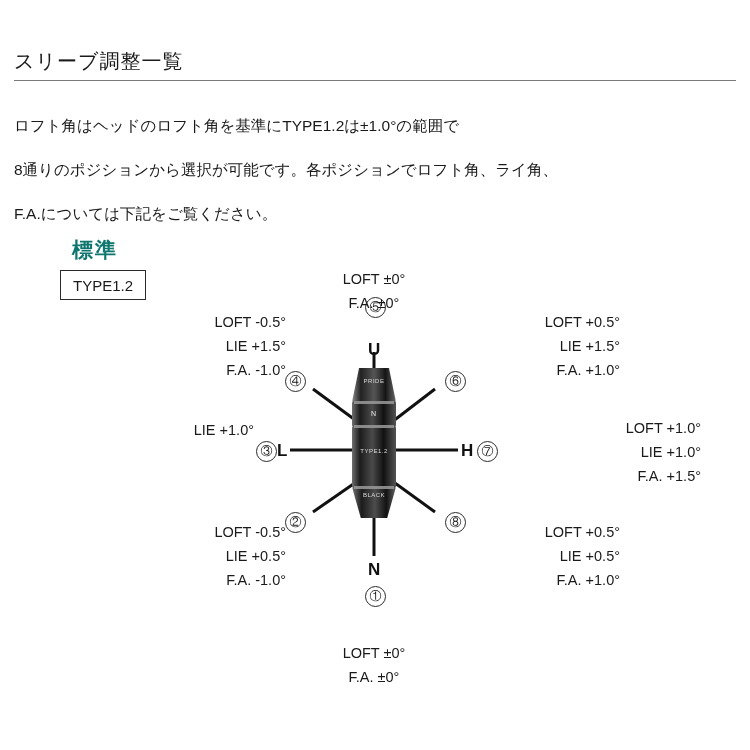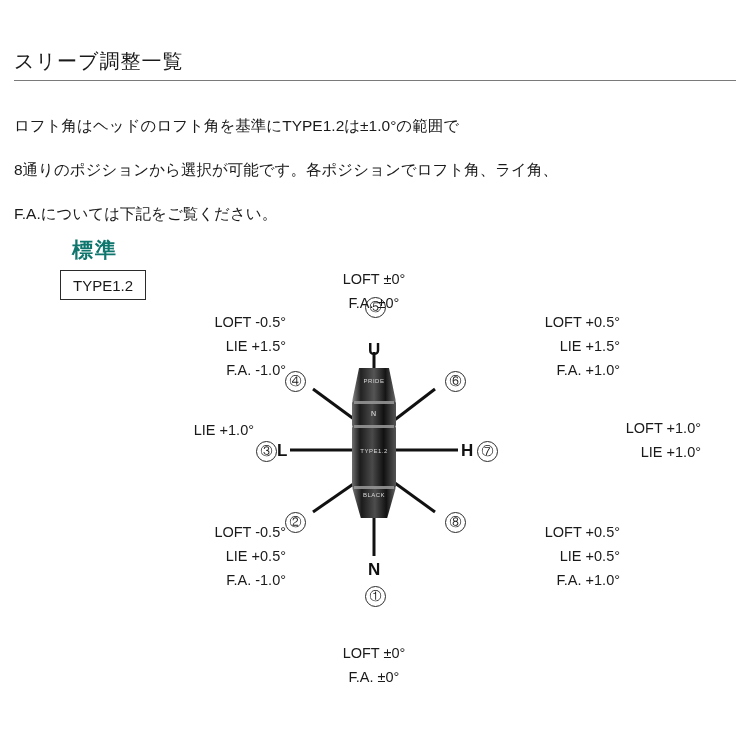--- a/index.html
+++ b/index.html
@@ -260,20 +260,21 @@
 
     <div class="lbl" style="left:470px; top:310px; width:150px;">
       <div>LOFT +0.5°</div>
       <div>LIE +1.5°</div>
       <div>F.A. +1.0°</div>
     </div>
 
     <div class="lbl" style="left:506px; top:416px; width:150px;margin-left:45px;">
       <div>LOFT +1.0°</div>
       <div>LIE +1.0°</div>
+      <div>F.A. +1.5°</div>
     </div>
 
     <div class="lbl" style="left:470px; top:520px; width:150px;">
       <div>LOFT +0.5°</div>
       <div>LIE +0.5°</div>
       <div>F.A. +1.0°</div>
     </div>
 
   </div>
 </div>

